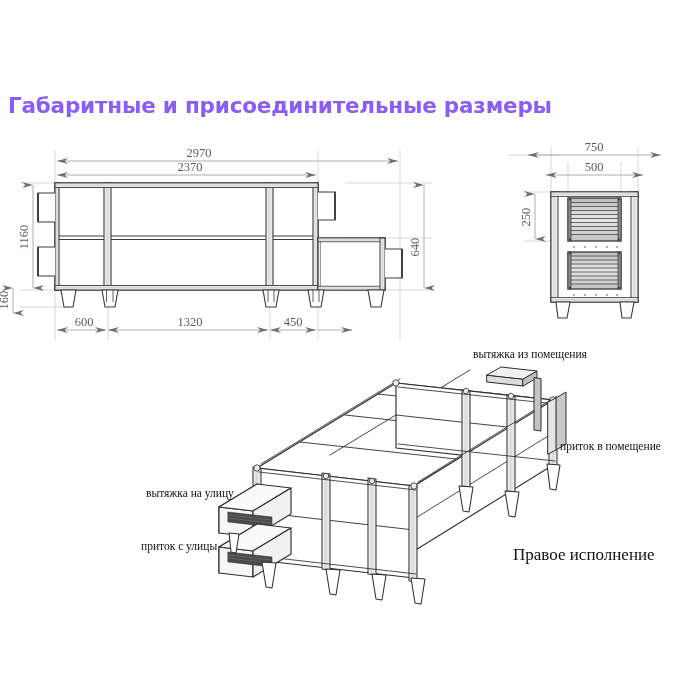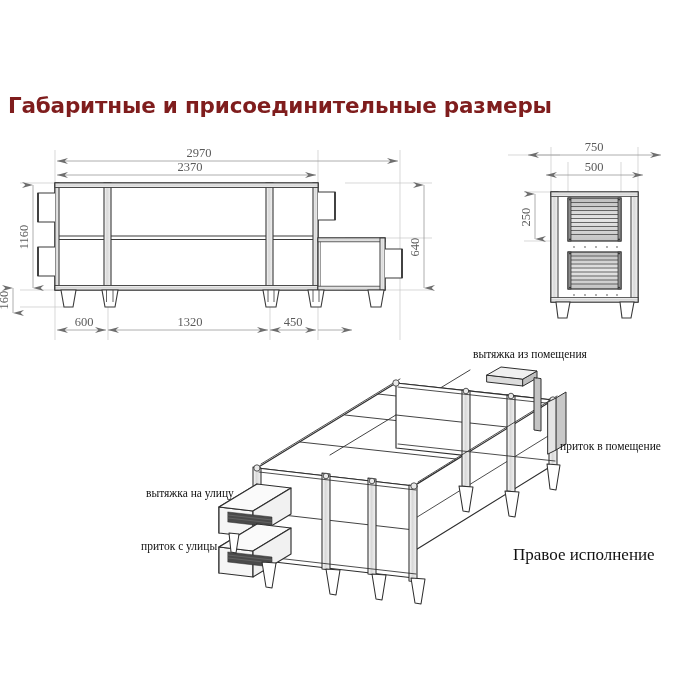--- a/index.html
+++ b/index.html
@@ -22,21 +22,21 @@
     height: 700px;
     background: #ffffff;
   }
   .page-title {
     position: absolute;
     left: 8px;
     top: 93px;
     font-family: "DejaVu Sans", sans-serif;
     font-size: 21.5px;
     font-weight: bold;
-    color: #7f1d1d;
+    color: #8b5cf6;
     letter-spacing: -0.2px;
     white-space: nowrap;
   }
   .drawing-svg {
     position: absolute;
     left: 0;
     top: 0;
   }
   .dim-text {
     font-family: "Liberation Serif", serif;

